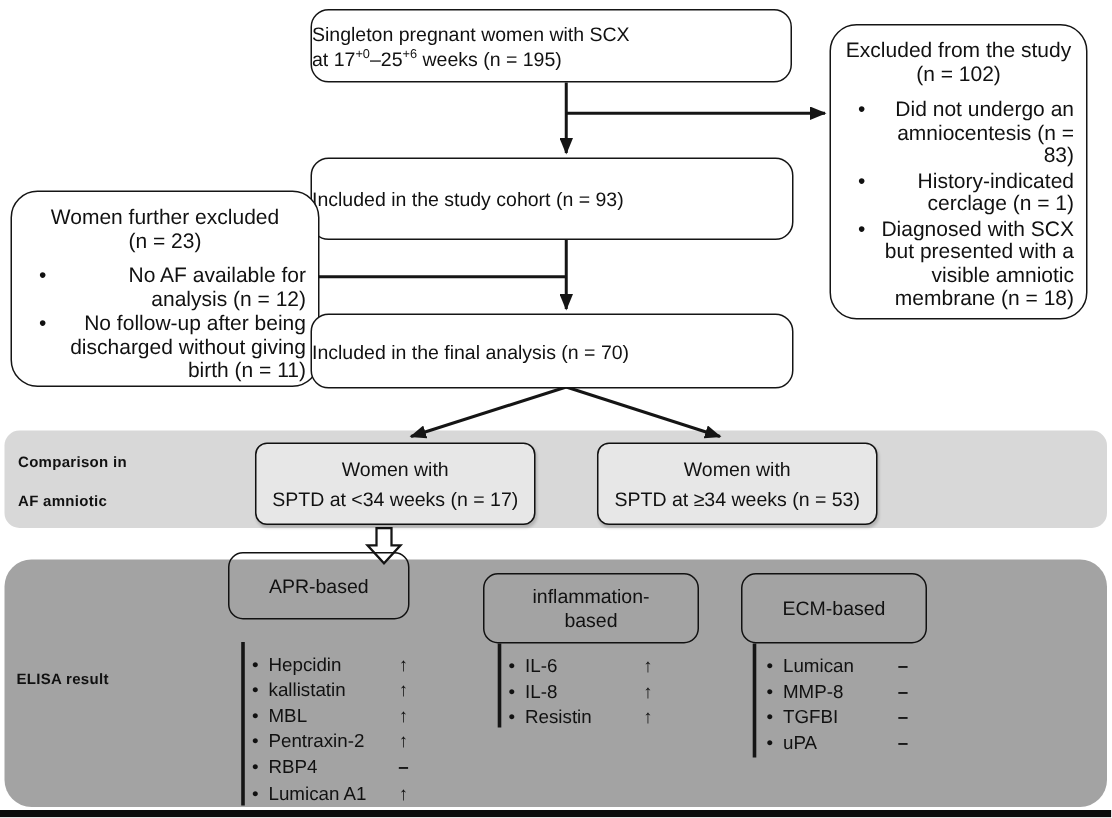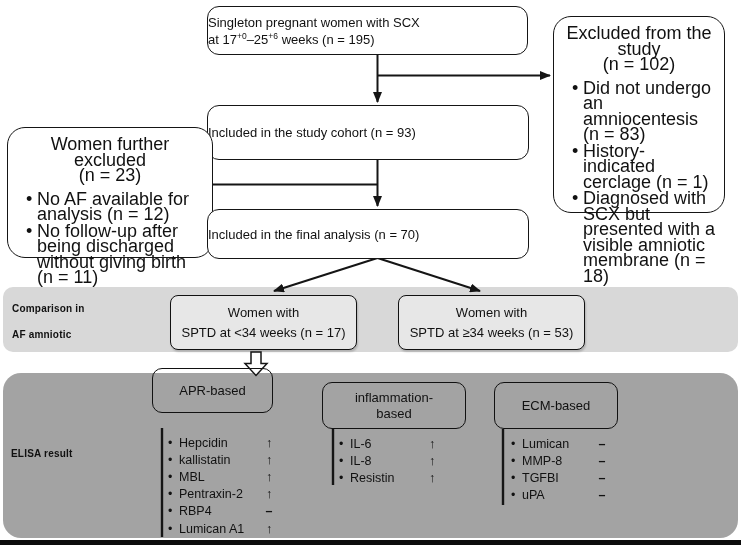--- a/index.html
+++ b/index.html
@@ -22,24 +22,24 @@
   
   .connectors{left:0;top:0;width:741px;height:545px;z-index:2;pointer-events:none;}
   
   .wbox{
     background:#fff;border:1.5px solid var(--line);border-radius:12px;
     display:flex;flex-direction:column;align-items:flex-start;justify-content:center;
     text-align:center;font-size:13px;line-height:17px;z-index:3;box-sizing:border-box;
   }
   .listbox{
     background:#fff;border:1.5px solid var(--line);border-radius:18px;
-    text-align:center;font-size:18px;line-height:15.5px;z-index:3;box-sizing:border-box;
+    text-align:center;font-size:14px;line-height:15.5px;z-index:3;box-sizing:border-box;
     padding:9px 8px 4px 8px;
   }
-  .listbox .bullets{list-style:none;margin:8px 0 0 0;padding:0 0 0 10px;text-align:left;}
+  .listbox .bullets{list-style:none;margin:8px 0 0 0;padding:0 0 0 10px;text-align:right;}
   .listbox .bullets li{position:relative;padding-left:11px;margin:0 0 1px 0;}
   .listbox .bullets li::before{content:"\2022";position:absolute;left:0;top:0;}
   
   .gbox{
     background:var(--box-fill-light);border:1.2px solid #111;border-radius:8px;
     display:flex;flex-direction:column;align-items:center;justify-content:center;
     text-align:center;font-size:13px;line-height:20px;z-index:3;box-sizing:border-box;
     box-shadow:1px 2px 2px rgba(0,0,0,0.18);
   }
   

